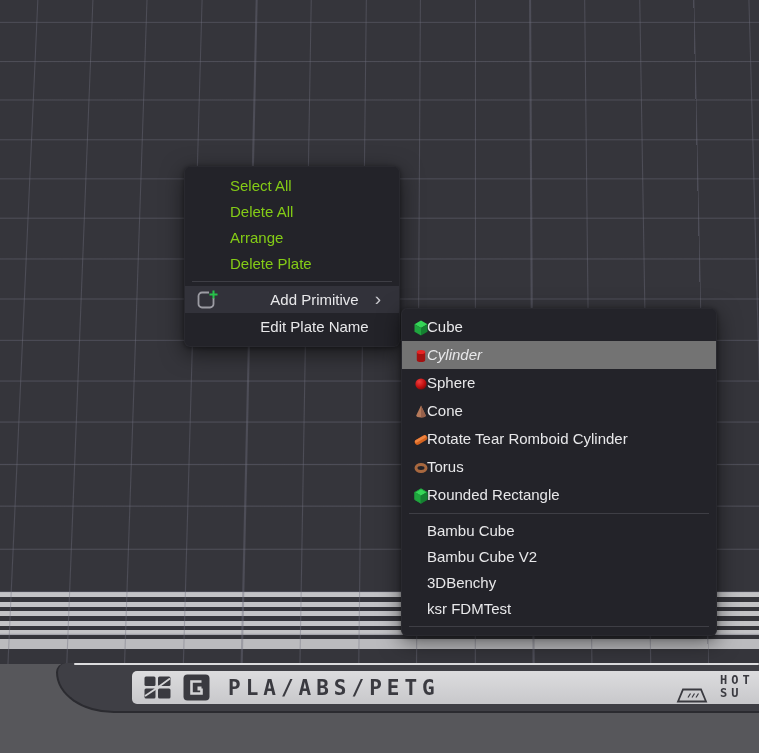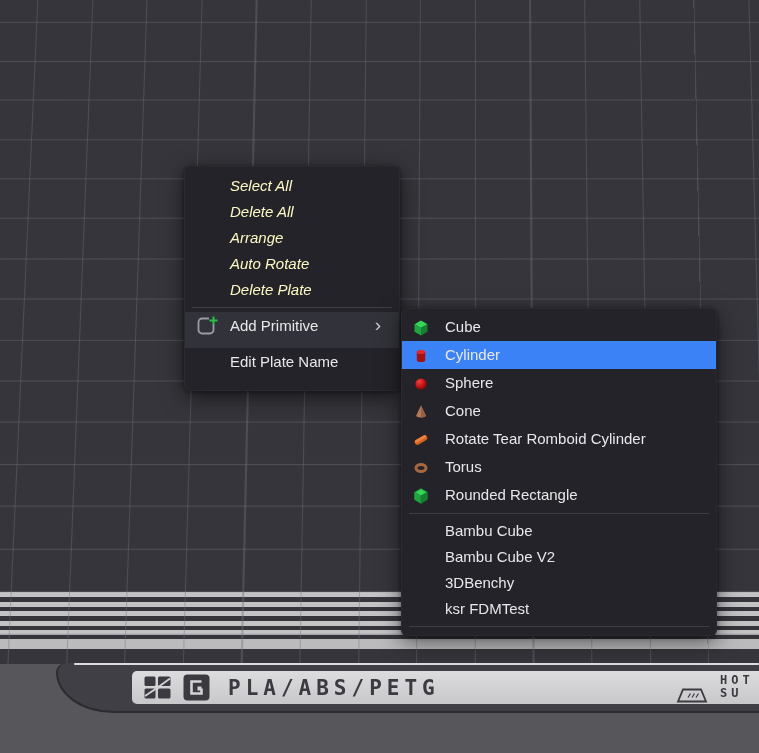--- a/index.html
+++ b/index.html
@@ -37,28 +37,28 @@
   .bed-icon{position:absolute;left:541px;top:17px;}
   .corner-label{position:absolute;left:588px;top:3px;font-family:"DejaVu Sans Mono",monospace;
     font-weight:bold;font-size:12px;line-height:13px;letter-spacing:4px;white-space:nowrap;}
   .corner-label .cl{display:block;}
   
   .menu{position:absolute;background:#232329;border-radius:6px;color:#e8e8ea;font-size:15px;
     box-shadow:0 6px 22px rgba(0,0,0,.55),0 1px 5px rgba(0,0,0,.4);border:1px solid rgba(255,255,255,.03);box-sizing:border-box;}
   .main-menu{left:184px;top:166px;width:216px;padding:6px 0;z-index:10;}
   .sub-menu{left:401px;top:308px;width:316px;padding:4px 0;z-index:11;}
   .mi{height:26px;line-height:26px;padding-left:45px;position:relative;cursor:default;}
-  .mi.tall{height:36px;line-height:27px;}
-  .mi.disabled{color:#fef9c3;font-style:italic;}
+  .mi.tall{height:27px;line-height:27px;text-align:center;}
+  .mi.disabled{color:#84cc16;}
   .mi.hovered{background:#32323a;}
   .sep{border-top:1px solid #3e3e45;margin:4px 7px;height:0;}
   .lead-icon{position:absolute;left:10px;top:3px;}
   .chev{position:absolute;right:18px;top:0;font-size:19px;color:#c9c9ce;line-height:26px;}
-  .si{height:28px;line-height:28px;padding-left:43px;position:relative;cursor:default;}
-  .si.hovered{background:#3b82f6;}
+  .si{height:28px;line-height:28px;padding-left:25px;position:relative;cursor:default;}
+  .si.hovered{background:#737373;font-style:italic;}
   .si .ic{position:absolute;left:10px;top:5px;width:18px;height:18px;}
   .si.model{height:26px;line-height:26px;}
   .si.svgrow{height:30px;line-height:30px;}
   .si.svgrow .ic{top:6px;}
 </style>
 </head>
 <body>
 
 <div class="viewport">
 
@@ -111,23 +111,20 @@
     <div class="mi disabled">
       <span>Select All</span>
     </div>
     <div class="mi disabled">
       <span>Delete All</span>
     </div>
     <div class="mi disabled">
       <span>Arrange</span>
     </div>
     <div class="mi disabled">
-      <span>Auto Rotate</span>
-    </div>
-    <div class="mi disabled">
       <span>Delete Plate</span>
     </div>
     <div class="sep"></div>
     <div class="mi tall hovered">
       <span class="lead-icon">
         <svg width="24" height="22" viewBox="0 0 24 22">
           <path d="M14,3.5 H7 a3.5,3.5 0 0 0 -3.5,3.5 v8 a3.5,3.5 0 0 0 3.5,3.5 h8 a3.5,3.5 0 0 0 3.5,-3.5 V9" fill="none" stroke="#9c9ca3" stroke-width="1.8"></path>
           <path d="M18.5,1.5 v8 M14.5,5.5 h8" stroke="#27c24a" stroke-width="2" fill="none"></path>
         </svg>
       </span>

